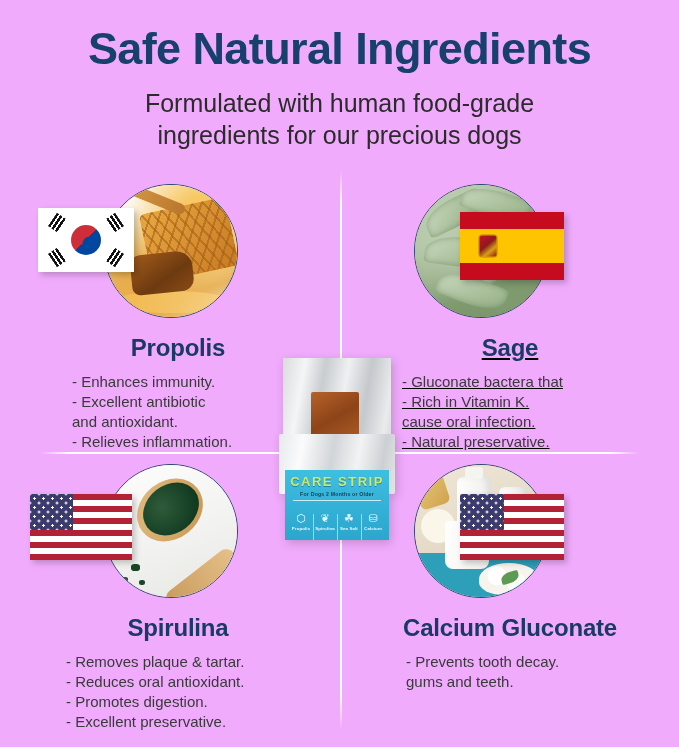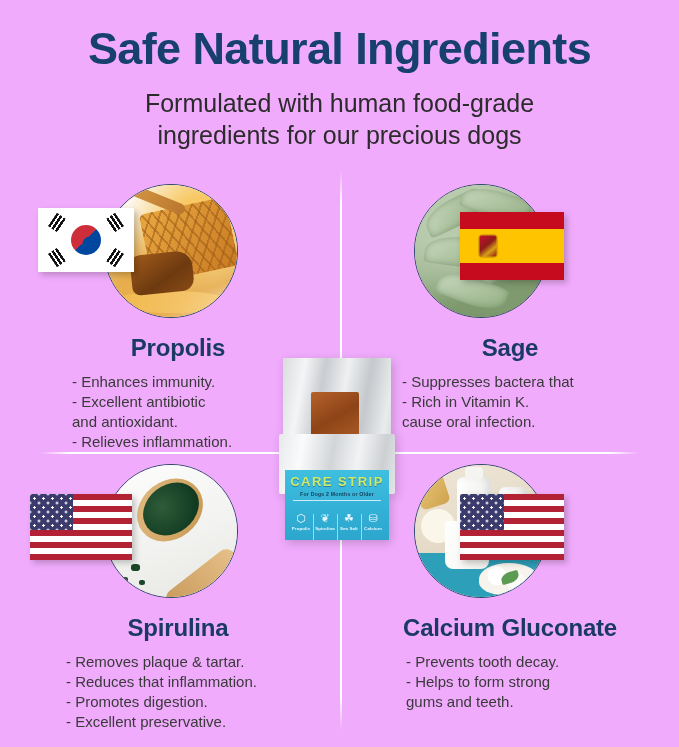--- a/index.html
+++ b/index.html
@@ -31,21 +31,21 @@
     background:linear-gradient(to bottom,rgba(255,255,255,0) 0%,#ffffff 6%,#ffffff 94%,rgba(255,255,255,0) 100%);
   }
   .h-divider{
     position:absolute;left:40px;top:452px;width:600px;height:2px;
     background:linear-gradient(to right,rgba(255,255,255,0) 0%,#ffffff 5%,#ffffff 95%,rgba(255,255,255,0) 100%);
   }
 
   
   .cell{position:absolute;width:320px;}
   .cell-tl{left:18px;top:182px;}
-  .cell-tr{left:350px;top:182px;}
+  .cell-tr{left:350px;top:182px;text-decoration:underline;}
   .cell-bl{left:18px;top:462px;}
   .cell-br{left:350px;top:462px;}
 
   .media{position:relative;height:140px;}
 
   .circle{
     position:absolute;top:2px;
     width:134px;height:134px;border-radius:50%;
     border:1.2px solid #2c4a68;
     overflow:hidden;
@@ -296,23 +296,24 @@
           <div class="leaf l5"></div>
           <div class="leaf l6"></div>
         </div>
       </div>
       <div class="flag flag-tr es">
         <div class="coa"></div>
       </div>
     </div>
     <div class="ing-name">Sage</div>
     <div class="bullets bl-tr">
-      <span class="b">- Suppresses bactera that</span>
+      <span class="b">- Gluconate bactera that</span>
       <span class="b">- Rich in Vitamin K.</span>
       <span class="b">cause oral infection.</span>
+      <span class="b">- Natural preservative.</span>
     </div>
   </div>
 
   <div class="cell cell-bl">
     <div class="media">
       <div class="circle circle-bl">
         <div class="circle-img art-spirulina">
           <div class="spoon-handle"></div>
           <div class="spoon-bowl"></div>
           <div class="spoon-powder"></div>
@@ -321,21 +322,21 @@
           <div class="crumb c3"></div>
         </div>
       </div>
       <div class="flag flag-bl us">
         <div class="canton"></div>
       </div>
     </div>
     <div class="ing-name">Spirulina</div>
     <div class="bullets bl-bl">
       <span class="b">- Removes plaque &amp; tartar.</span>
-      <span class="b">- Reduces that inflammation.</span>
+      <span class="b">- Reduces oral antioxidant.</span>
       <span class="b">- Promotes digestion.</span>
       <span class="b">- Excellent preservative.</span>
     </div>
   </div>
 
   <div class="cell cell-br">
     <div class="media">
       <div class="circle circle-br">
         <div class="circle-img art-dairy">
           <div class="tray"></div>
@@ -348,21 +349,20 @@
           <div class="mint"></div>
         </div>
       </div>
       <div class="flag flag-br us">
         <div class="canton"></div>
       </div>
     </div>
     <div class="ing-name">Calcium Gluconate</div>
     <div class="bullets bl-br">
       <span class="b">- Prevents tooth decay.</span>
-      <span class="b">- Helps to form strong</span>
       <span class="b">gums and teeth.</span>
     </div>
   </div>
 
   <div class="package">
     <div class="pkg-top">
       <div class="pkg-window"></div>
     </div>
     <div class="pkg-fold"></div>
     <div class="pkg-label">

